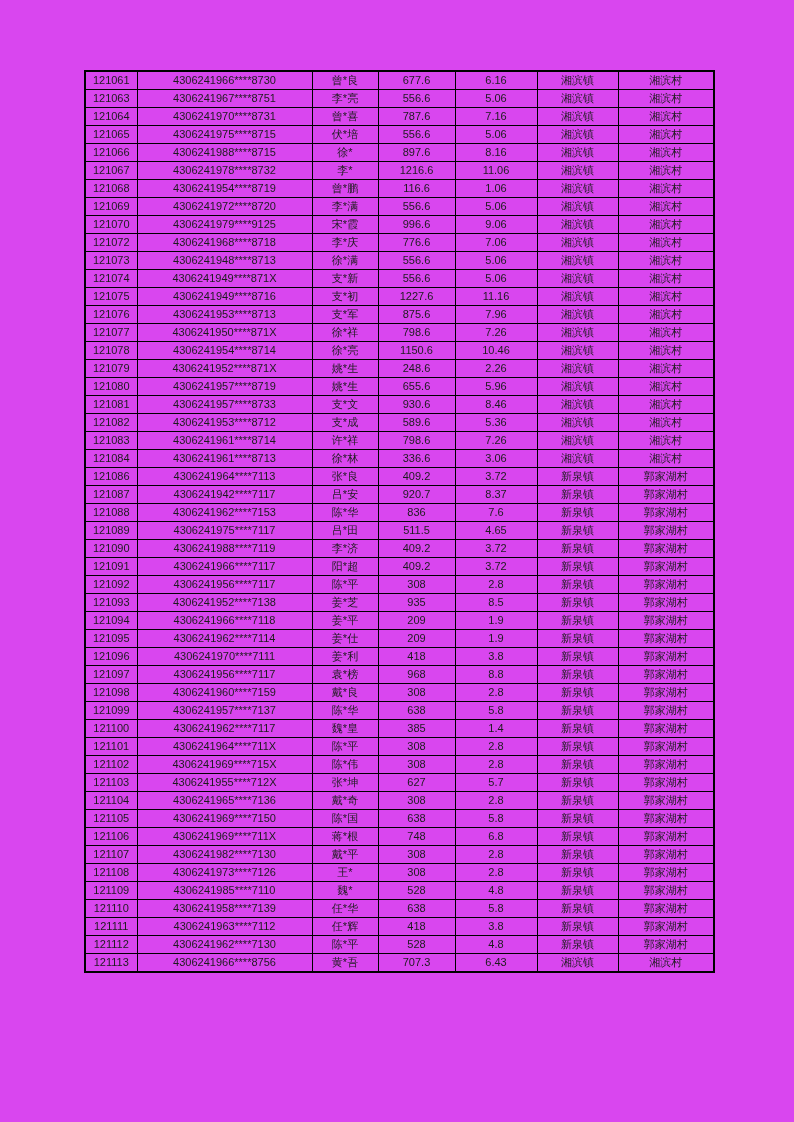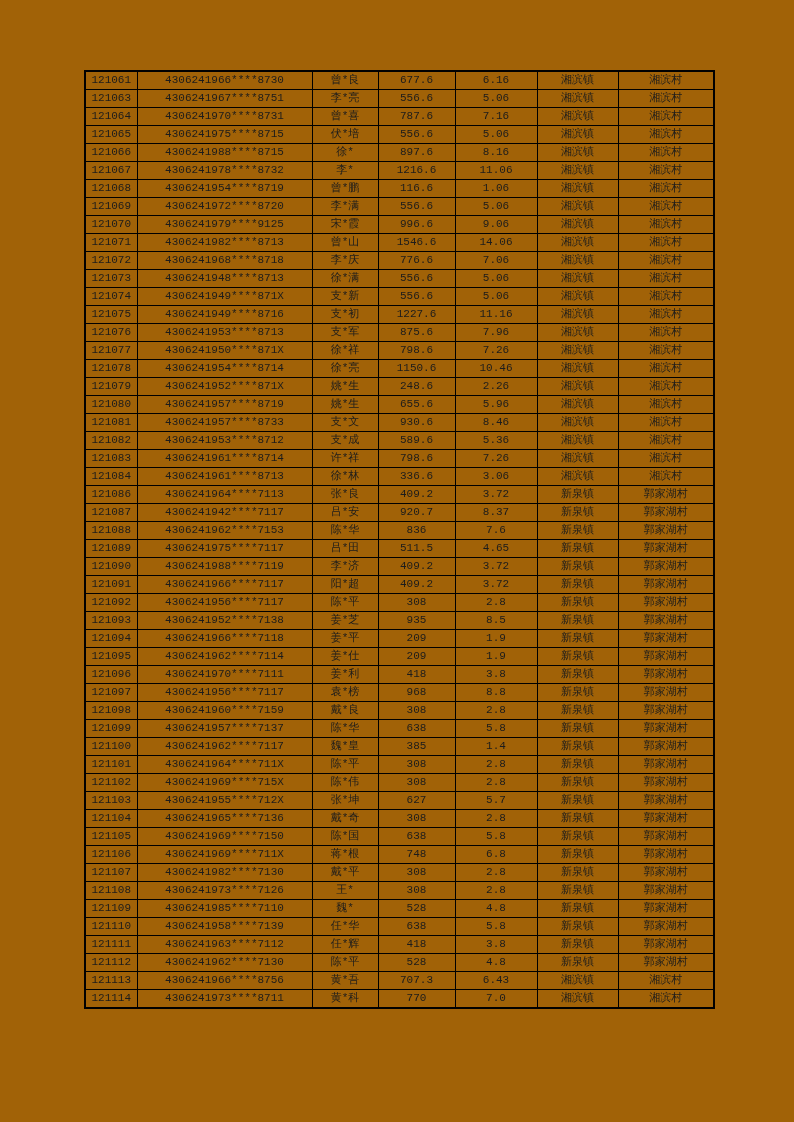--- a/index.html
+++ b/index.html
@@ -1,24 +1,24 @@
 <!DOCTYPE html>
 <html><head>
 <meta charset="utf-8">
 <style>
   * { margin: 0; padding: 0; box-sizing: border-box; }
   html, body { background: #e8e8e8; }
   .page {
     position: relative;
     width: 794px;
     height: 1122px;
-    background: #a16207;
+    background: #d946ef;
     margin: 0 auto;
     overflow: hidden;
-    font-family: Liberation Mono, monospace;
+    font-family: Liberation Sans, sans-serif;
     color: #1c1c1c;
   }
   table.records {
     position: absolute;
     left: 84px;
     top: 70px;
     width: 629px;
     border-collapse: collapse;
     table-layout: fixed;
     border: 2px solid #000;
@@ -132,29 +132,20 @@
         <tr>
     <td>121070</td>
     <td>4306241979****9125</td>
     <td>宋*霞</td>
     <td>996.6</td>
     <td>9.06</td>
     <td>湘滨镇</td>
     <td>湘滨村</td>
   </tr>
         <tr>
-    <td>121071</td>
-    <td>4306241982****8713</td>
-    <td>曾*山</td>
-    <td>1546.6</td>
-    <td>14.06</td>
-    <td>湘滨镇</td>
-    <td>湘滨村</td>
-  </tr>
-        <tr>
     <td>121072</td>
     <td>4306241968****8718</td>
     <td>李*庆</td>
     <td>776.6</td>
     <td>7.06</td>
     <td>湘滨镇</td>
     <td>湘滨村</td>
   </tr>
         <tr>
     <td>121073</td>
@@ -509,24 +500,15 @@
   </tr>
         <tr>
     <td>121113</td>
     <td>4306241966****8756</td>
     <td>黄*吾</td>
     <td>707.3</td>
     <td>6.43</td>
     <td>湘滨镇</td>
     <td>湘滨村</td>
   </tr>
-        <tr>
-    <td>121114</td>
-    <td>4306241973****8711</td>
-    <td>黄*科</td>
-    <td>770</td>
-    <td>7.0</td>
-    <td>湘滨镇</td>
-    <td>湘滨村</td>
-  </tr>
       </tbody>
   </table>
 </div>
 
 </body></html>

